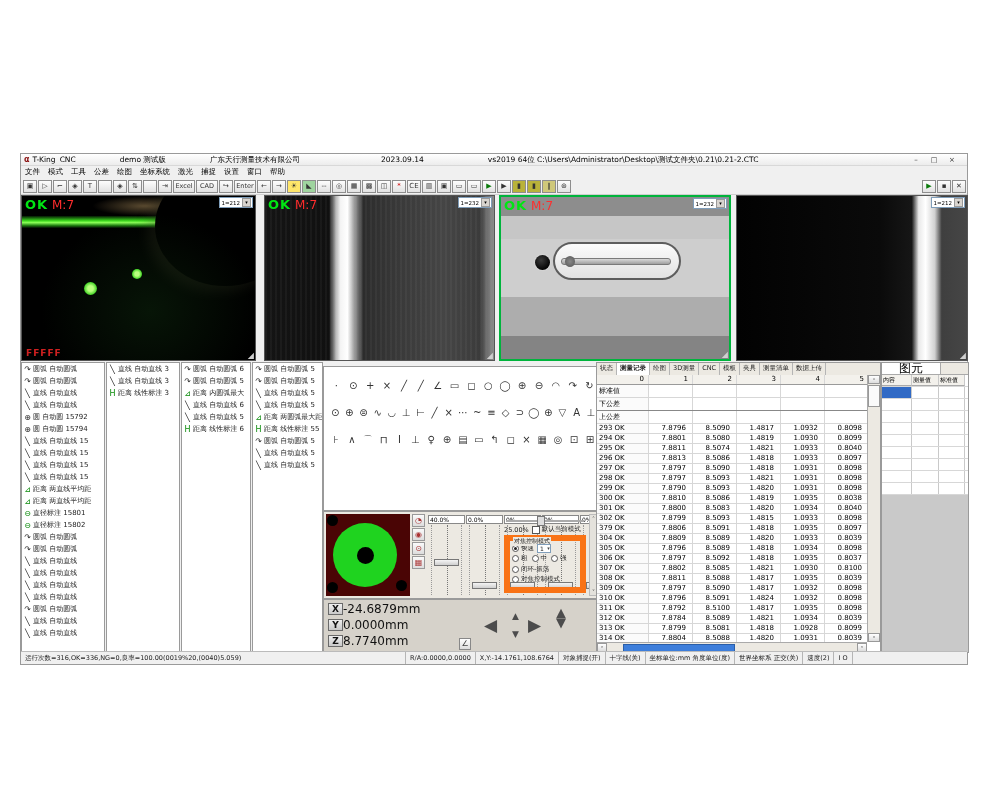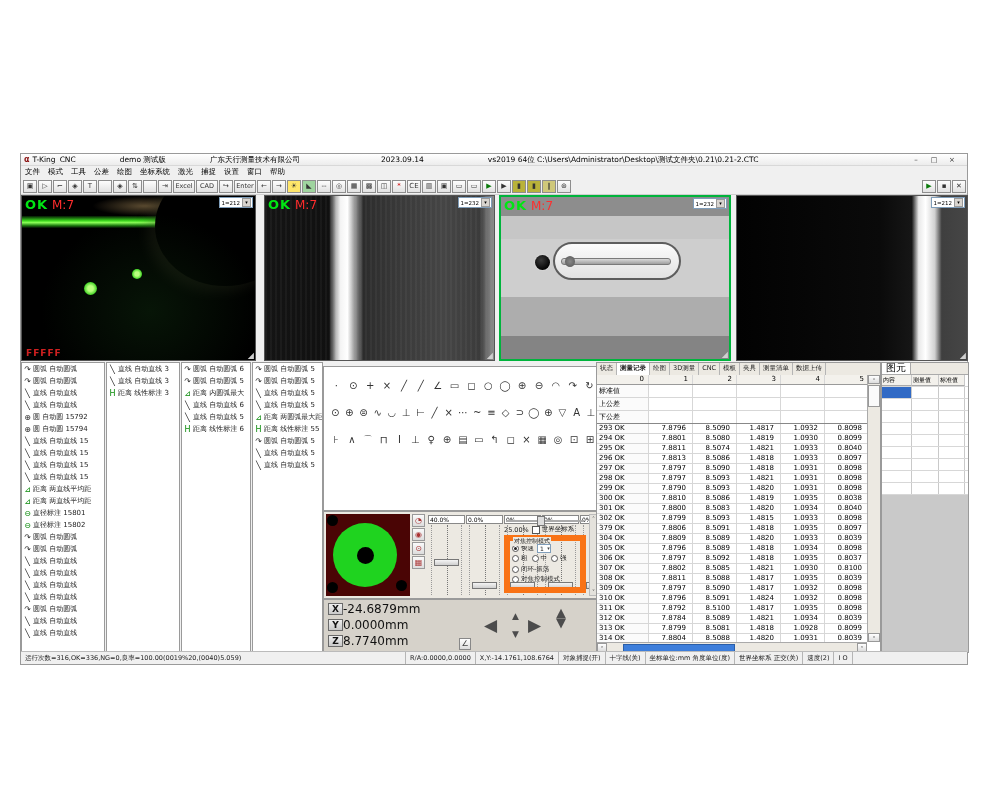--- a/index.html
+++ b/index.html
@@ -143,21 +143,21 @@
   .tvscr .th{position:absolute;left:0;right:0;top:10px;height:22px;background:#fafafa;border:1px solid #999;box-sizing:border-box;}
   .thscr{position:absolute;left:0;right:13px;bottom:0;height:10px;background:#ece9e2;border-top:1px solid #aaa;box-sizing:border-box;}
   .thscr .th{position:absolute;left:26px;top:1px;width:110px;height:7px;background:#3d7edb;border:1px solid #2a5ea8;}
   .thscr .a{position:absolute;top:0;width:10px;height:9px;font-size:6px;text-align:center;line-height:9px;
     background:linear-gradient(#fff,#ddd);border:1px solid #999;box-sizing:border-box;color:#333;}
   .thscr .a.l{left:0;} .thscr .a.r{right:0;}
   
   .elpanel{position:absolute;left:860px;top:208px;width:88px;height:291px;background:#c9c9c9;
     border:1px solid #9a9a9a;box-sizing:border-box;overflow:hidden;}
   .eltab{height:11px;background:#ece9e2;border-bottom:1px solid #aaa;display:flex;}
-  .eltab span{font-size:10px;line-height:10px;padding:0 4px;background:#fff;border-right:1px solid #aaa;}
+  .eltab span{font-size:12px;line-height:10px;padding:0 17px;background:#fff;border-right:1px solid #aaa;}
   .elgrid{background:#fff;}
   .elrow{display:flex;border-bottom:1px solid #d7d7d7;height:11px;}
   .elc{box-sizing:border-box;border-right:1px solid #c9c9c9;font-size:6px;line-height:10px;padding-left:1px;overflow:hidden;white-space:nowrap;}
   .elc.c1{width:30px;flex:0 0 30px;} .elc.c2{width:27px;flex:0 0 27px;} .elc.c3{width:26px;flex:0 0 26px;}
   .elrow.hdr .elc{background:#f3f1ec;border-bottom:1px solid #aaa;}
   .elrow .sel{background:#316ac5;}
   
   .statusbar{position:absolute;left:0;bottom:0;width:100%;height:13px;background:#f0f0f0;border-top:1px solid #bbb;
     display:flex;align-items:center;font-size:6.5px;color:#222;box-sizing:border-box;}
   .seg{border-right:1px solid #b5b5b5;padding:0 4px;white-space:nowrap;overflow:hidden;height:100%;line-height:12px;box-sizing:border-box;}
@@ -575,21 +575,21 @@
         </div>
       </div>
     <div class="lopts">
       <div class="hslider">
           <div class="rail"></div>
           <div class="hth"></div>
         </div>
       <div class="chkline">
         <span style="margin-right:3px;">25.00%</span>
         <span class="chk"></span>
-        <span>世界坐标系</span>
+        <span>默认当前模式</span>
       </div>
       <div class="grp">
         <span class="grp-t">对焦控制模式</span>
         <div class="ropt">
             <span class="radio on"></span>
           <span>快速</span>
           <span class="minidd">1</span>
           </div>
         <div class="ropt">
             <span class="radio"></span>
@@ -660,30 +660,30 @@
           <div class="tc val hnum">5</div>
         </div>
         <div class="trow tall">
           <div class="tc lbl">标准值</div>
           <div class="tc val"></div>
           <div class="tc val"></div>
           <div class="tc val"></div>
           <div class="tc val"></div>
           <div class="tc val"></div>
         </div>
+        <div class="trow tall heavy">
+          <div class="tc lbl">下公差</div>
+          <div class="tc val"></div>
+          <div class="tc val"></div>
+          <div class="tc val"></div>
+          <div class="tc val"></div>
+          <div class="tc val"></div>
+        </div>
         <div class="trow tall">
           <div class="tc lbl">上公差</div>
-          <div class="tc val"></div>
-          <div class="tc val"></div>
-          <div class="tc val"></div>
-          <div class="tc val"></div>
-          <div class="tc val"></div>
-        </div>
-        <div class="trow tall heavy">
-          <div class="tc lbl">下公差</div>
           <div class="tc val"></div>
           <div class="tc val"></div>
           <div class="tc val"></div>
           <div class="tc val"></div>
           <div class="tc val"></div>
         </div>
         <div class="trow">
           <div class="tc lbl">293  OK</div>
           <div class="tc val">7.8796</div>
           <div class="tc val">8.5090</div>

